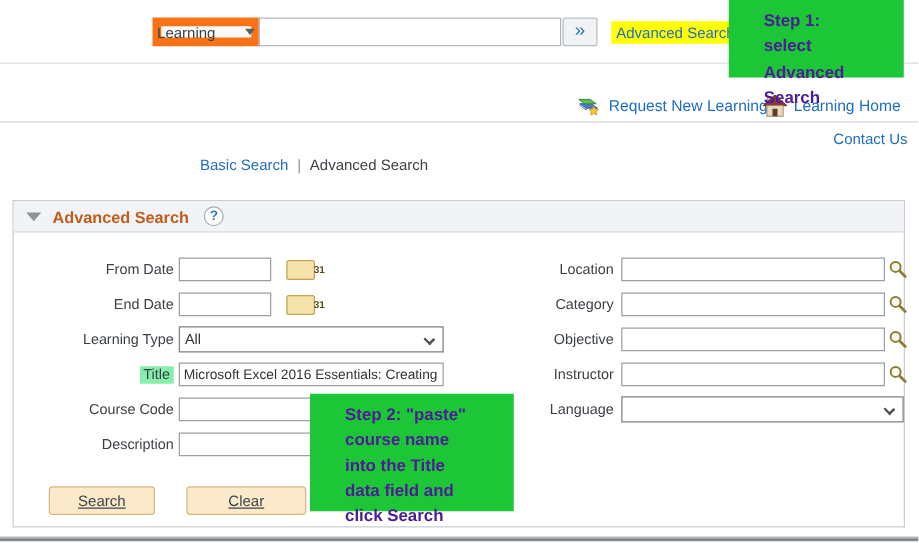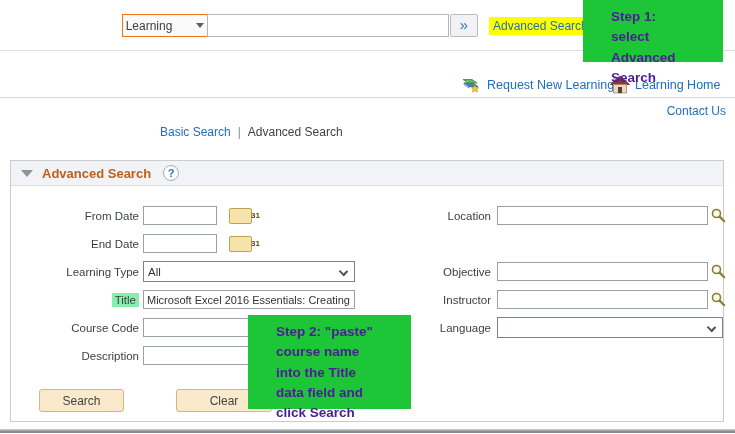--- a/index.html
+++ b/index.html
@@ -1,21 +1,21 @@
 <!DOCTYPE html>
 <html><head>
 <meta charset="utf-8">
 <style>
   * { margin:0; padding:0; box-sizing:border-box; }
   body { background:#fff; font-family:"Liberation Sans","DejaVu Sans",sans-serif; }
   .screen { position:relative; width:735px; height:434px; background:#fff; overflow:hidden; }
 
   
   .scope-select { position:absolute; left:122px; top:14px; width:86px; height:23px;
-    background:#fafafa; border:1px solid #f97316; display:flex; align-items:center;
+    background:#fafafa; border:7px solid #f97316; display:flex; align-items:center;
     justify-content:center; gap:24px; font-size:12px; color:#3c4247; cursor:pointer; }
   .tri-down { width:0; height:0; border-left:4px solid transparent; border-right:4px solid transparent;
     border-top:5px solid #5a6066; }
   .main-search { position:absolute; left:207px; top:14px; width:242px; height:23px;
     border:1px solid #b3b7bb; background:#fff; font-size:12px; padding:0 4px; }
   .go-btn { position:absolute; left:450px; top:14px; width:28px; height:23px;
     background:#f1f2f4; border:1px solid #b9bdc1; color:#2a76bc; font-size:15px;
     line-height:20px; text-align:center; cursor:pointer; border-radius:2px; }
   .adv-link { position:absolute; left:489px; top:17px; background:#ffff00; color:#1f6dbf;
     font-size:12px; padding:2px 4px; cursor:pointer; text-decoration:none; }
@@ -68,21 +68,21 @@
   .sel .chev { position:absolute; right:7px; top:6px; width:7px; height:7px;
     border-right:2px solid #4a4f54; border-bottom:2px solid #4a4f54; transform:rotate(45deg) scale(1,0.9); }
 
   .cal-icon { display:inline-block; width:15px; height:16px; margin-left:6px;
     background:#f6e3ac; border:1px solid #c2a253; border-radius:2px; font-size:8px;
     font-weight:bold; color:#5a4a1a; text-align:center; line-height:14px; cursor:pointer;padding-left:21px; }
   .mag-icon { position:absolute; width:15px; height:15px; cursor:pointer; }
 
   .btn { position:absolute; height:23px; background:#fbe9cc; border:1px solid #d9b67c;
     border-radius:3px; font-size:12px; color:#3f4449; text-align:center; cursor:pointer;
-    font-family:"Liberation Sans","DejaVu Sans",sans-serif; }
+    font-family:"Liberation Sans","DejaVu Sans",sans-serif;text-decoration:underline; }
 
   .bottom-bar { position:absolute; left:0; top:429px; width:735px; height:4px;
     background:linear-gradient(180deg,#d4d7da 0%, #7c8288 70%, #898f95 100%); }
 </style>
 </head>
 <body>
 
 <div class="screen">
 
   <div class="scope-select">
@@ -163,20 +163,28 @@
     </div>
 
     <div class="f-row" style="top:44px; left:0; width:714px;">
       <span class="f-label lbl-right">Location</span>
       <input class="txt pos-ctl-right" style="width: 211px;" value="">
       <svg class="mag-icon" style="left:700px;" viewBox="0 0 15 15">
         <circle cx="5.5" cy="5.5" r="4" fill="#faf8ef" stroke="#8a7d33" stroke-width="1.6"></circle>
         <line x1="8.6" y1="8.6" x2="13.2" y2="13.2" stroke="#8a7d33" stroke-width="2.2" stroke-linecap="round"></line>
       </svg>
     </div>
+    <div class="f-row" style="top:72px; left:0; width:714px;">
+      <span class="f-label lbl-right">Category</span>
+      <input class="txt pos-ctl-right" style="width: 211px;" value="">
+      <svg class="mag-icon" style="left:700px;" viewBox="0 0 15 15">
+        <circle cx="5.5" cy="5.5" r="4" fill="#faf8ef" stroke="#8a7d33" stroke-width="1.6"></circle>
+        <line x1="8.6" y1="8.6" x2="13.2" y2="13.2" stroke="#8a7d33" stroke-width="2.2" stroke-linecap="round"></line>
+      </svg>
+    </div>
     <div class="f-row" style="top:100px; left:0; width:714px;">
       <span class="f-label lbl-right">Objective</span>
       <input class="txt pos-ctl-right" style="width: 211px;" value="">
       <svg class="mag-icon" style="left:700px;" viewBox="0 0 15 15">
         <circle cx="5.5" cy="5.5" r="4" fill="#faf8ef" stroke="#8a7d33" stroke-width="1.6"></circle>
         <line x1="8.6" y1="8.6" x2="13.2" y2="13.2" stroke="#8a7d33" stroke-width="2.2" stroke-linecap="round"></line>
       </svg>
     </div>
     <div class="f-row" style="top:128px; left:0; width:714px;">
       <span class="f-label lbl-right">Instructor</span>
@@ -188,19 +196,19 @@
     </div>
     <div class="f-row" style="top:156px; left:0; width:714px;">
       <span class="f-label lbl-right">Language</span>
       <div class="sel pos-ctl-right" style="width:226px;">
         <span></span>
         <span class="chev"></span>
       </div>
     </div>
 
     <button class="btn" style="left:28px; top:228px; width:85px;">Search</button>
-    <button class="btn" style="left:138px; top:228px; width:96px;margin-left:27px;">Clear</button>
+    <button class="btn" style="left:138px; top:228px; width:96px;">Clear</button>
   </div>
 
   <div class="annot step2">Step 2: "paste" course name into the Title data field and click Search</div>
 
   <div class="bottom-bar"></div>
 </div>
 
 </body></html>

